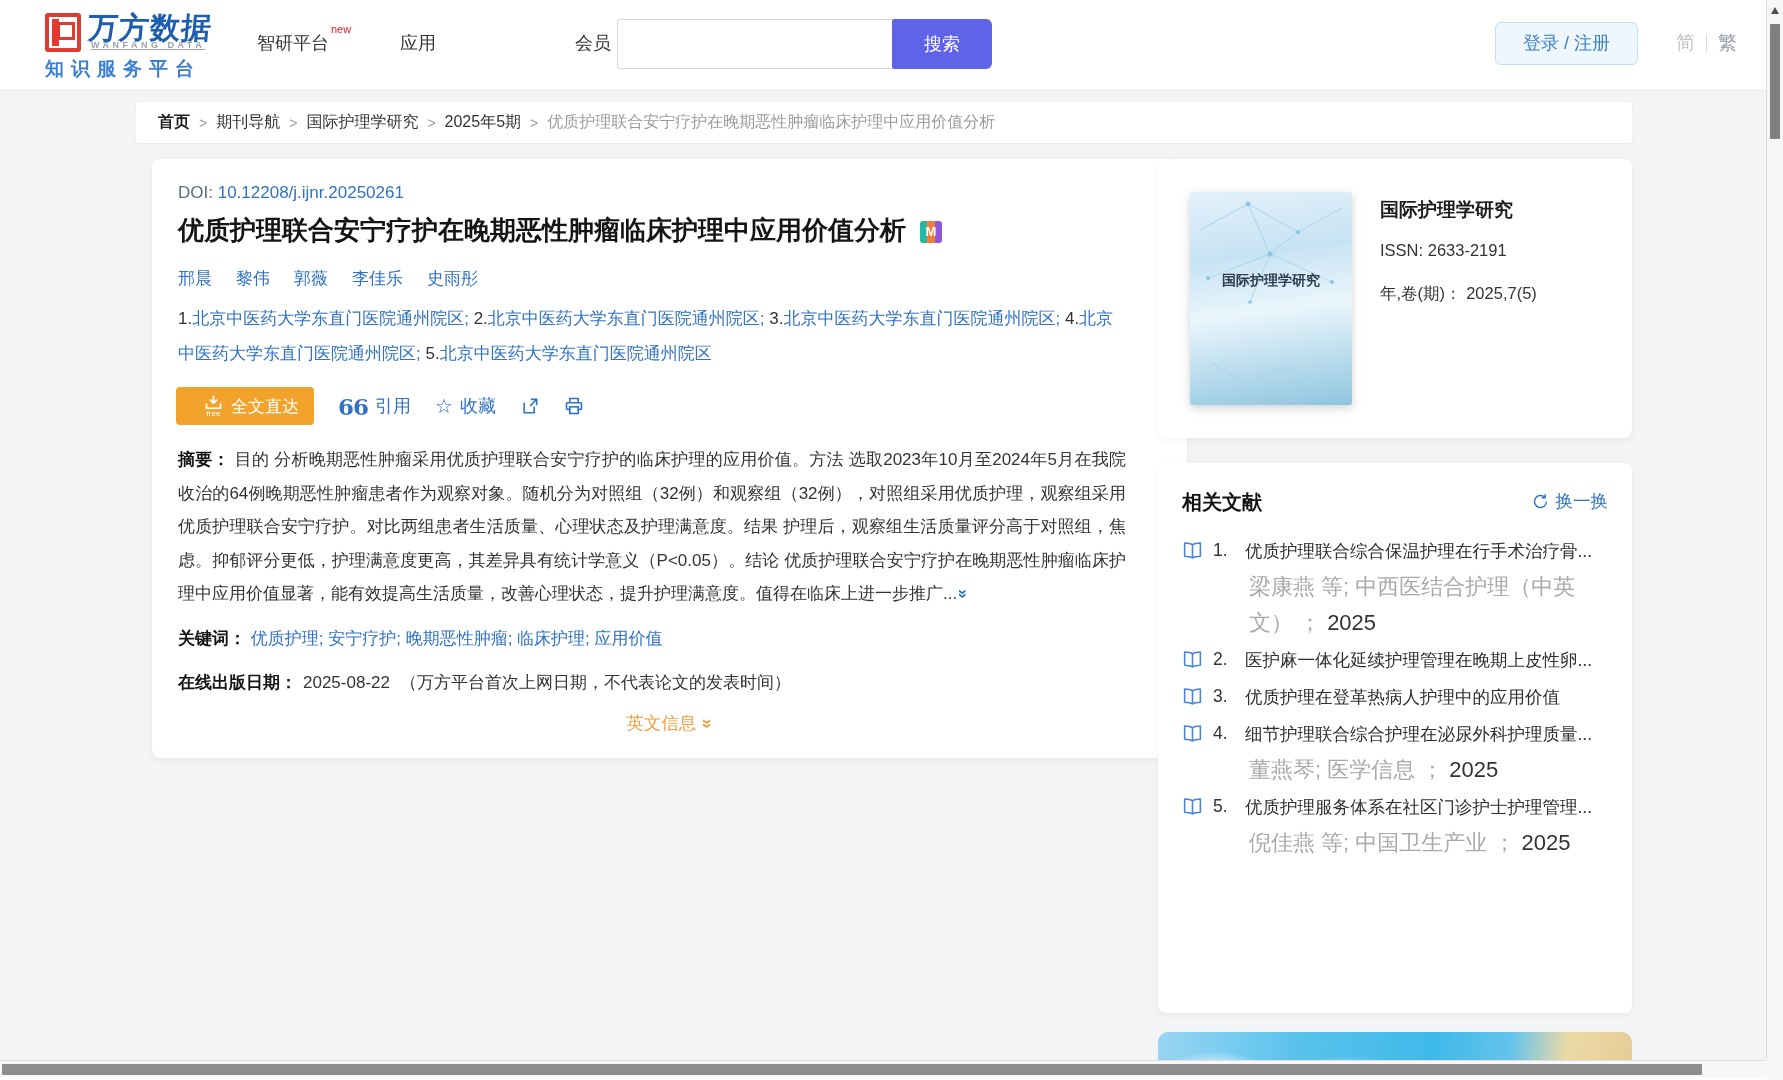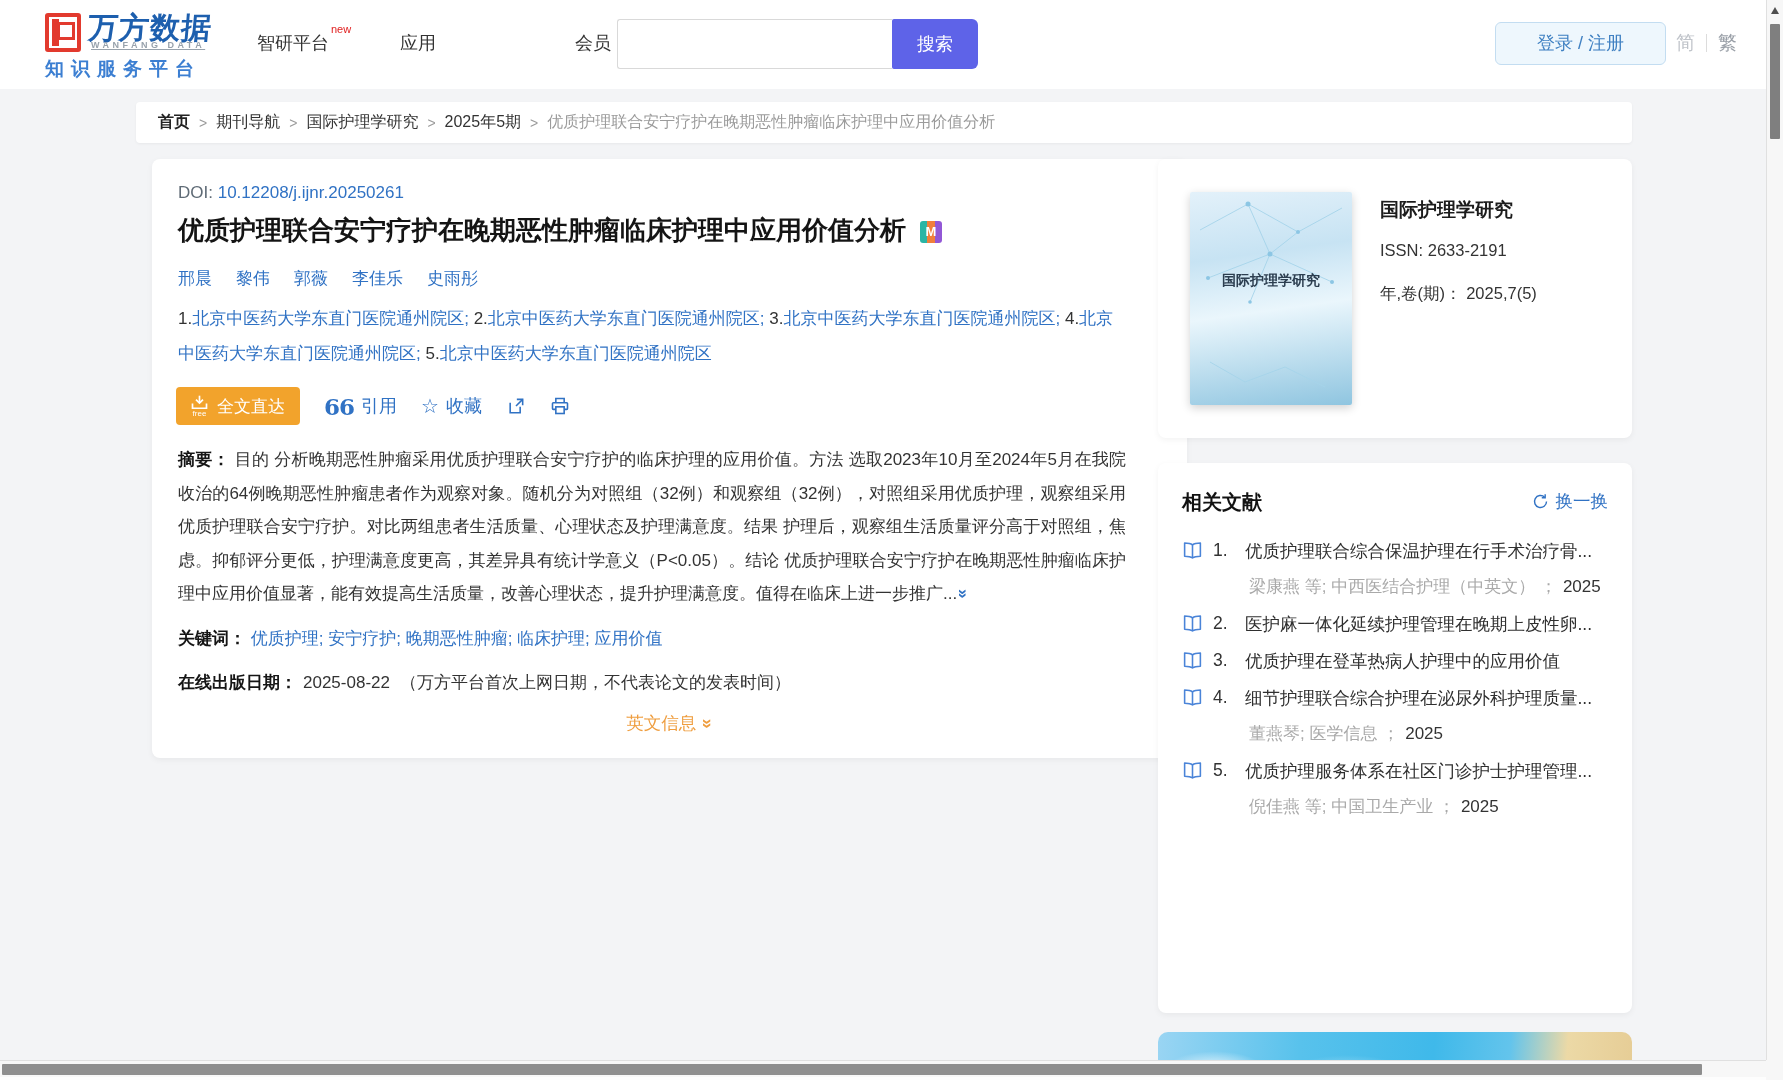--- a/index.html
+++ b/index.html
@@ -12,22 +12,22 @@
   .logo-icon { position:absolute; left:45px; top:13px; width:36px; height:39px; border:4px solid #e23a2e; border-radius:3px; }
   .logo-icon::before { content:""; position:absolute; left:3px; top:2px; bottom:2px; width:7px; background:#e23a2e; }
   .logo-icon::after { content:""; position:absolute; right:2px; top:5px; width:12px; height:12px; border:3px solid #e23a2e; }
   .brand-cn { position:absolute; left:88px; top:8px; font-size:30px; font-weight:bold; color:#1d5fae; letter-spacing:1px; transform:skewX(-5deg); }
   .brand-en { position:absolute; left:91px; top:40px; font-size:9px; font-weight:bold; color:#98a2ac; letter-spacing:3.5px;text-decoration:underline; }
   .logo-sub { position:absolute; left:45px; top:56px; font-size:19px; color:#3c7fd2; letter-spacing:7px; font-weight:600; }
   .nav-item { position:absolute; top:31px; font-size:18px; color:#333; cursor:pointer; }
   .nav-new { font-size:11px; color:#e02020; position:relative; top:-9px; left:2px; }
   .search { position:absolute; left:617px; top:19px; height:50px; display:flex; }
   .search input { width:275px; height:50px; border:1px solid #d9d9d9; border-right:none; border-radius:3px 0 0 3px; padding:0 12px; font-size:16px; outline:none; font-family:inherit; }
-  .search button { width:86px; height:50px; background:#5e63e8; color:#fff; font-size:18px; border:none; border-radius:2px 6px 6px 2px; cursor:pointer; font-family:inherit; }
-  .login-btn { position:absolute; left:1495px; top:22px; width:171px; height:43px; line-height:41px; text-align:center; background:#eef7fd; border:1px solid #c3ddf1; border-radius:6px; color:#3f80c2; font-size:18px; cursor:pointer; }
+  .search button { width:100px; height:50px; background:#5e63e8; color:#fff; font-size:18px; border:none; border-radius:2px 6px 6px 2px; cursor:pointer; font-family:inherit; }
+  .login-btn { position:absolute; left:1495px; top:22px; width:143px; height:43px; line-height:41px; text-align:center; background:#eef7fd; border:1px solid #c3ddf1; border-radius:6px; color:#3f80c2; font-size:18px; cursor:pointer; }
   .lang { position:absolute; left:1676px; top:30px; display:flex; align-items:center; font-size:19px; }
   .lang-s { color:#c0c4ca; cursor:pointer; }
   .lang-div { width:1px; height:18px; background:#dcdcdc; margin:0 11px; }
   .lang-t { color:#999fa7; cursor:pointer; }
 
   
   .bc { position:absolute; left:136px; top:102px; width:1496px; height:41px; background:#fff; border-radius:4px; box-shadow:0 1px 3px rgba(0,0,0,.05); display:flex; align-items:center; padding:0 22px; font-size:16px; white-space:nowrap; overflow:hidden; }
   .bc-home { font-weight:bold; color:#222; cursor:pointer; }
   .bc-sep { color:#9b9b9b; margin:0 9px; font-size:14px; }
   .bc-item { color:#333; cursor:pointer; text-decoration:none; }
@@ -42,21 +42,21 @@
   .art-title { position:absolute; left:26px; top:54px; font-size:26px; font-weight:bold; color:#141414; }
   .m-badge { display:inline-block; width:22px; height:22px; line-height:22px; text-align:center; border-radius:3px; margin-left:14px; vertical-align:3px; font-size:13px; font-weight:bold; color:#fff; background:linear-gradient(90deg,#2ab5a5 0%,#2ab5a5 34%,#f07f3c 34%,#f07f3c 67%,#9257d6 67%,#9257d6 100%); cursor:pointer; }
   .authors { position:absolute; left:26px; top:108px; display:flex; gap:24px; font-size:17px; }
   .authors a { color:#3072c4; text-decoration:none; cursor:pointer; }
   .affils { position:absolute; left:26px; top:142px; width:948px; font-size:17px; line-height:35px; color:#333; }
   .aff-no { color:#333; }
   .aff-link { color:#3072c4; text-decoration:none; cursor:pointer; }
   .aff-sep { color:#3072c4; }
   .actions { position:absolute; left:24px; top:228px; display:flex; align-items:center; gap:24px; }
   .btn-fulltext { display:flex; align-items:center; gap:9px; height:38px; padding:0 15px; background:#f2a32c; border:none; border-radius:4px; color:#fff; font-size:17px; cursor:pointer; font-family:inherit; }
-  .ft-ic { display:flex; flex-direction:column; align-items:center; line-height:1; }
+  .ft-ic { display:flex; flex-direction:column; align-items:center; line-height:1;margin-left:14px; }
   .ft-free { font-size:8px; color:#fff; margin-top:1px; }
   .act { display:flex; align-items:center; gap:7px; color:#3072c4; font-size:18px; cursor:pointer; }
   .quote66 { font-family:"DejaVu Serif","Liberation Serif",serif; font-size:23px; font-weight:bold; letter-spacing:-1px; line-height:1; }
   .star { font-size:20px; line-height:1; }
   .abstract { position:absolute; left:26px; top:284px; width:948px; font-size:17px; line-height:33.5px; color:#333; text-align:justify; }
   .abstract b { color:#151515; }
   .rot { display:inline-block; transform:rotate(90deg); font-weight:bold; color:#3072c4; margin-left:2px; }
   .kw-row { position:absolute; left:26px; top:468px; font-size:17px; color:#333; }
   .kw-row b { color:#151515; }
   .kw-row a { color:#3072c4; text-decoration:none; cursor:pointer; }
@@ -79,21 +79,21 @@
   
   .related-card { left:1158px; top:463px; width:474px; height:550px; padding:26px 24px 0 24px; }
   .rel-head { display:flex; justify-content:space-between; align-items:flex-start; }
   .rel-title-h { font-size:20px; font-weight:bold; color:#121212; }
   .rel-refresh { display:flex; align-items:center; gap:7px; color:#3072c4; font-size:17.5px; cursor:pointer; }
   .rel-list { margin-top:16px; }
   .rel-row1 { display:flex; align-items:center; height:37px; font-size:17.5px; }
   .rel-row1 svg { flex-shrink:0; }
   .rel-no { margin-left:10px; width:32px; color:#333; flex-shrink:0; }
   .rel-t { flex:1; color:#2f2f2f; white-space:nowrap; overflow:hidden; text-overflow:ellipsis; cursor:pointer; }
-  .rel-row2 { margin-left:67px; font-size:17px; line-height:36px; color:#a9a9a9; }
+  .rel-row2 { margin-left:67px; font-size:22px; line-height:36px; color:#a9a9a9; }
   .rel-year { color:#333; margin-left:6px; }
 
   
   .promo { position:absolute; left:1158px; top:1032px; width:474px; height:44px; border-radius:10px 10px 0 0; background:
      radial-gradient(70px 26px at 12% 85%, rgba(255,255,255,.85), transparent 70%),
      radial-gradient(90px 30px at 40% 100%, rgba(255,255,255,.5), transparent 70%),
      linear-gradient(95deg,#9ad5f3 0%,#58c2ec 30%,#3fb9ea 58%,#63c4ec 74%,#ecd9a6 86%,#e6cd96 100%); cursor:pointer; }
 
   
   .hscroll { position:absolute; left:0; top:1060px; width:1783px; height:17px; background:#f7f7f7; border-top:1px solid #e0e0e0; z-index:10; }

